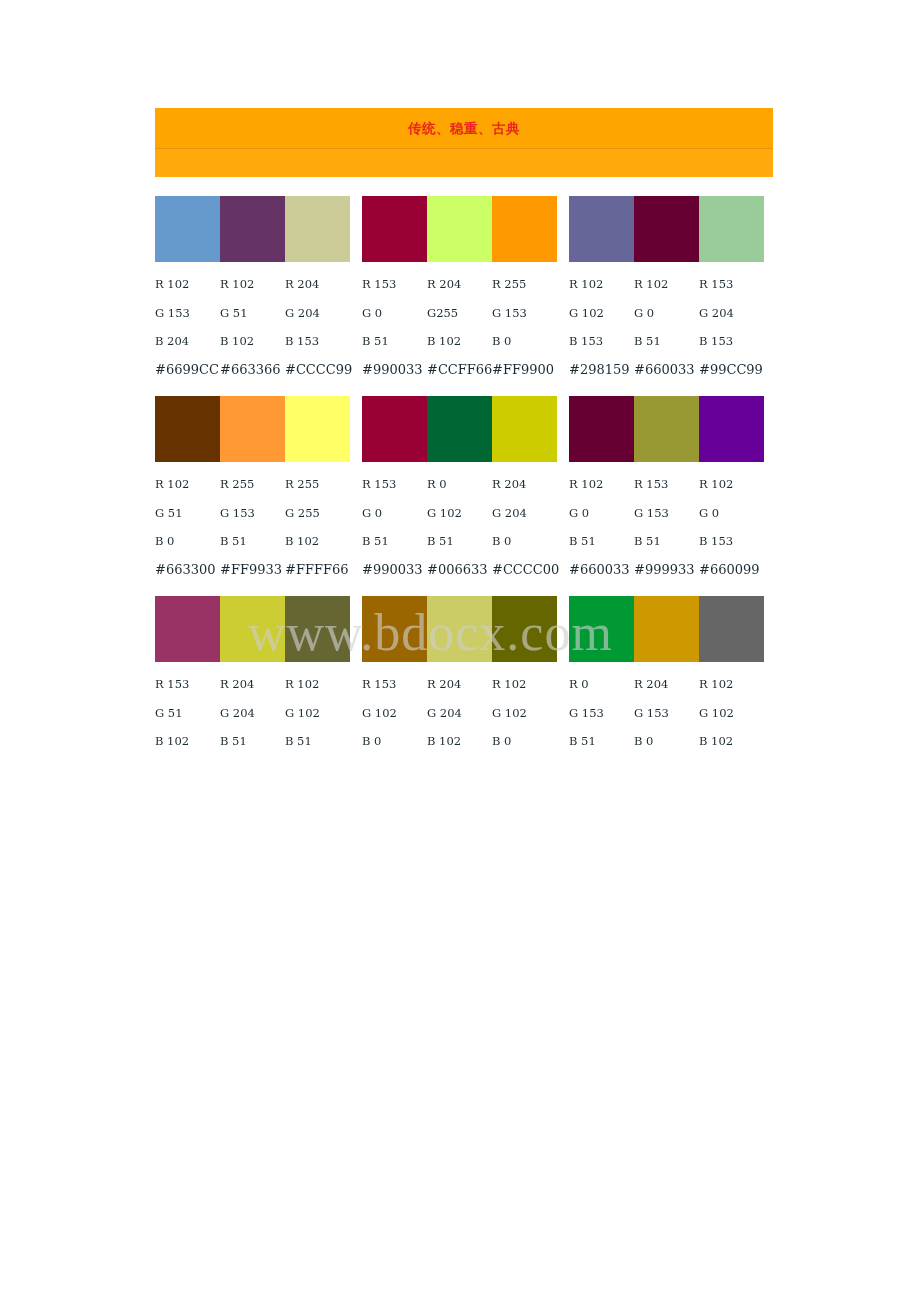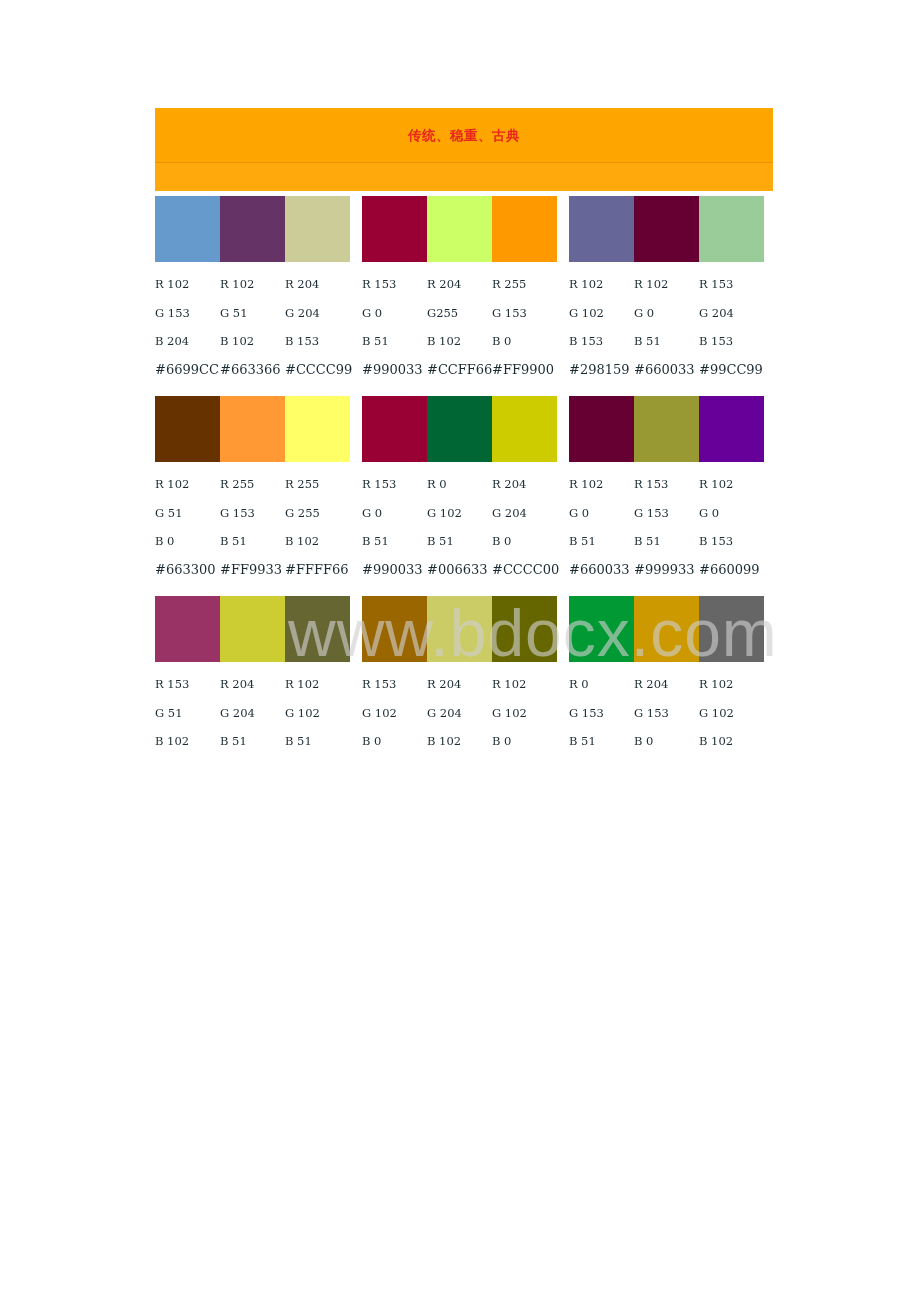--- a/index.html
+++ b/index.html
@@ -29,21 +29,21 @@
     top: 108px;
     width: 618px;
     border-collapse: collapse;
   }
   .header-row-title td {
     height: 32px;
     background: #FFA500;
     border-bottom: 1px solid #E8920A;
     text-align: center;
     vertical-align: middle;
-    padding: 11px;
+    padding: 4px;
   }
   .header-row-blank td {
     height: 28px;
     background: #FFA90D;
     border-top: 1px solid #F09C05;
     padding: 0;
   }
   .header-title-text {
     color: #E8261C;
     font-weight: bold;
@@ -105,30 +105,29 @@
     font-size: 13px;
   }
 
   
   .watermark {
     position: absolute;
     left: 248px;
     top: 602px;
     width: 460px;
     height: 62px;
-    font-family: Liberation Sans, sans-serif;
-    font-size: 66px;
+    font-family: Liberation Serif, serif;
+    font-size: 52px;
     color: #cfcfcf;
     opacity: 0.62;
     letter-spacing: 1px;
     line-height: 62px;
     white-space: nowrap;
     pointer-events: none;
     user-select: none;
-    margin-left: 40px;
   }
 </style>
 </head>
 <body>
 
 <div class="page">
 
   <table class="header-table">
     <tbody>
         <tr class="header-row-title">

